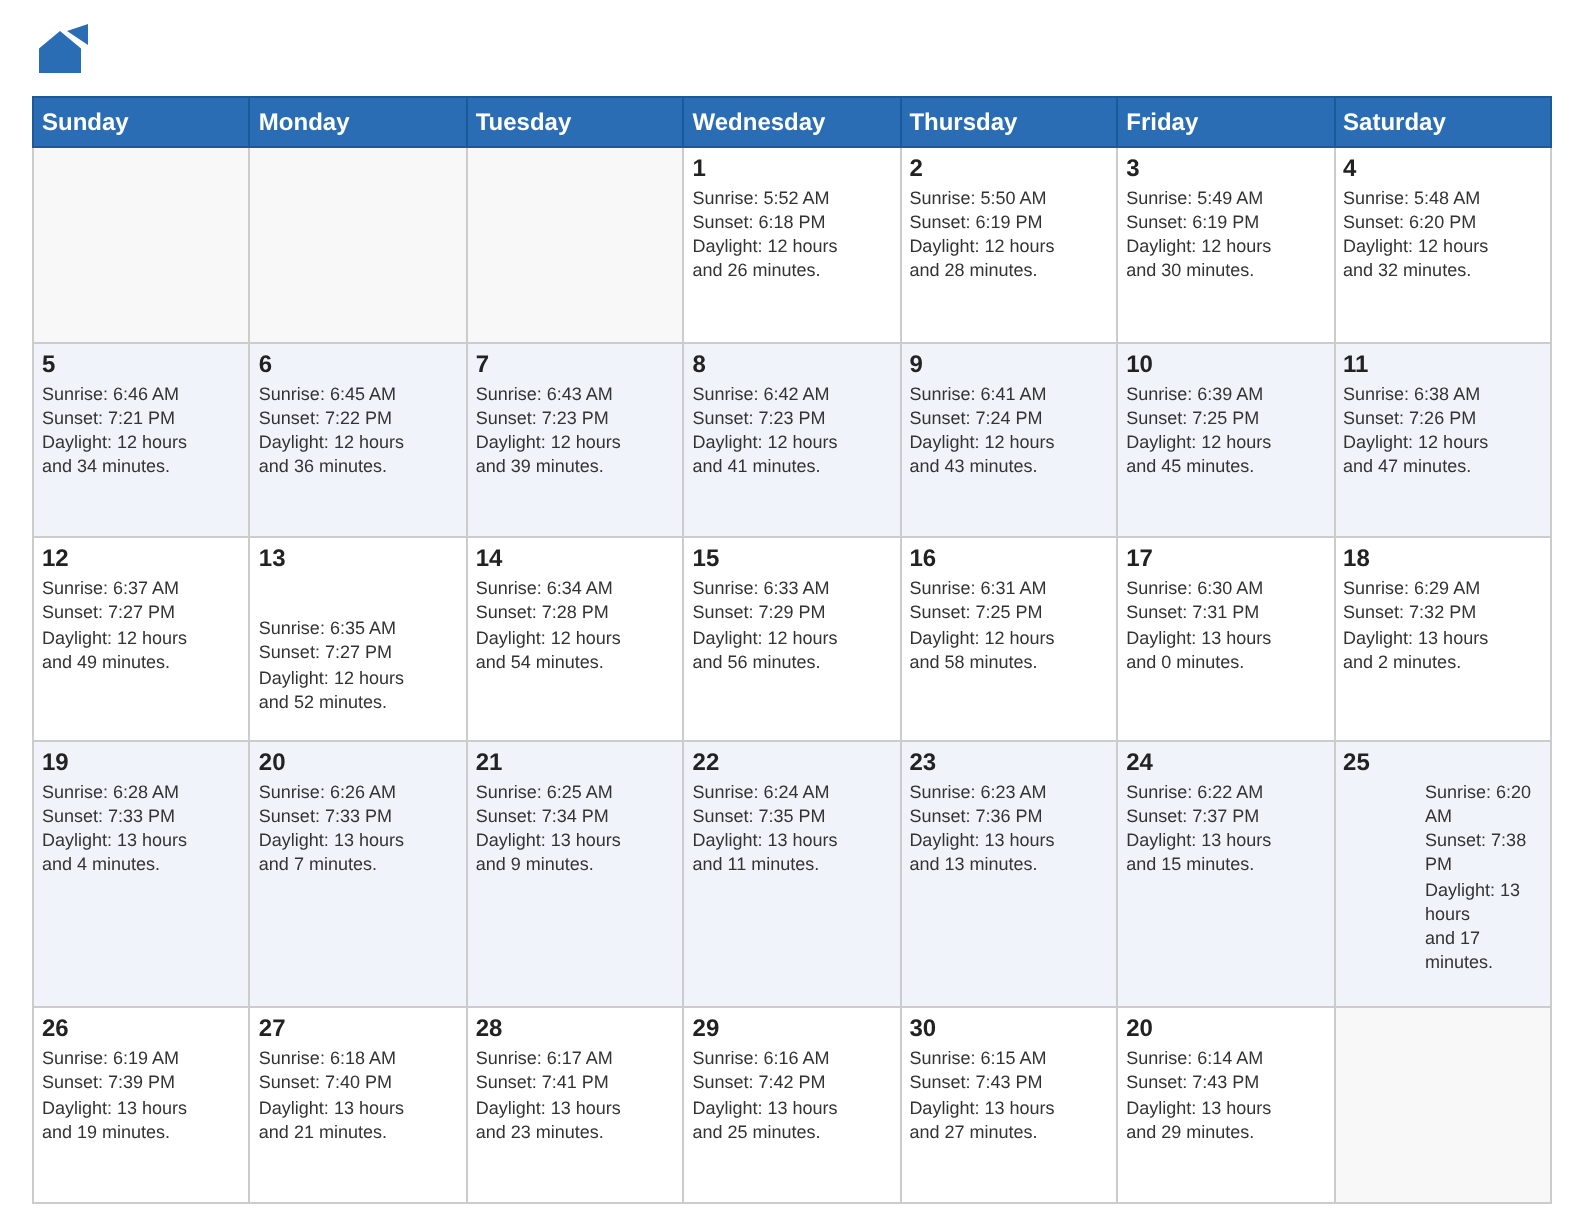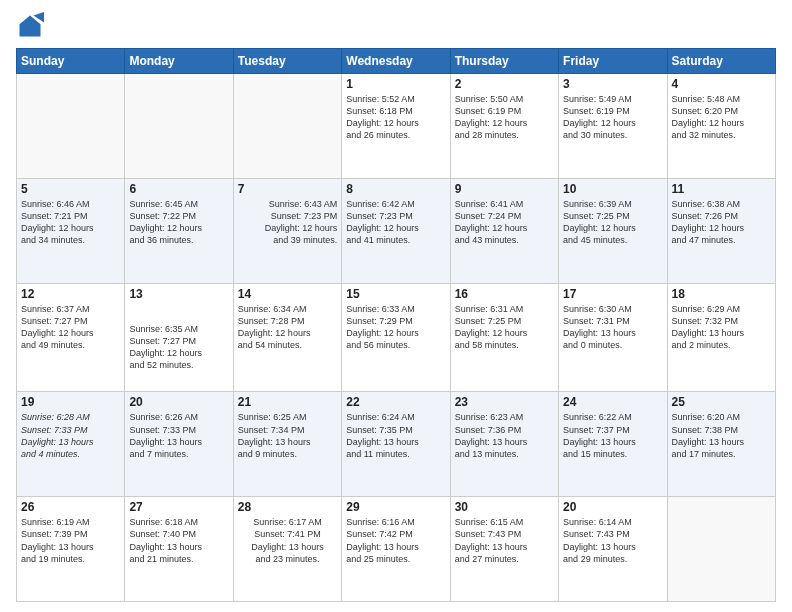--- a/index.html
+++ b/index.html
@@ -182,21 +182,21 @@
           </td>
           <td>
             <span class="day-number">6</span>
             <div class="cell-text" style="white-space: pre-line;">Sunrise: 6:45 AM
 Sunset: 7:22 PM
 Daylight: 12 hours
 and 36 minutes.</div>
           </td>
           <td>
             <span class="day-number">7</span>
-            <div class="cell-text" style="white-space: pre-line; text-align: right;">Sunrise: 6:43 AM
+            <div class="cell-text" style="white-space: pre-line;">Sunrise: 6:43 AM
 Sunset: 7:23 PM
 Daylight: 12 hours
 and 39 minutes.</div>
           </td>
           <td>
             <span class="day-number">8</span>
             <div class="cell-text" style="white-space: pre-line;">Sunrise: 6:42 AM
 Sunset: 7:23 PM
 Daylight: 12 hours
 and 41 minutes.</div>
@@ -270,21 +270,21 @@
             <span class="day-number">18</span>
             <div class="cell-text" style="white-space: pre-line;">Sunrise: 6:29 AM
 Sunset: 7:32 PM
 Daylight: 13 hours
 and 2 minutes.</div>
           </td>
         </tr>
         <tr class="row-alt">
           <td>
             <span class="day-number">19</span>
-            <div class="cell-text" style="white-space: pre-line; font-style: italic;">Sunrise: 6:28 AM
+            <div class="cell-text" style="white-space: pre-line;">Sunrise: 6:28 AM
 Sunset: 7:33 PM
 Daylight: 13 hours
 and 4 minutes.</div>
           </td>
           <td>
             <span class="day-number">20</span>
             <div class="cell-text" style="white-space: pre-line;">Sunrise: 6:26 AM
 Sunset: 7:33 PM
 Daylight: 13 hours
 and 7 minutes.</div>
@@ -312,21 +312,21 @@
           </td>
           <td>
             <span class="day-number">24</span>
             <div class="cell-text" style="white-space: pre-line;">Sunrise: 6:22 AM
 Sunset: 7:37 PM
 Daylight: 13 hours
 and 15 minutes.</div>
           </td>
           <td>
             <span class="day-number">25</span>
-            <div class="cell-text" style="white-space: pre-line;">Sunrise: 6:20 AM
+            <div class="cell-text" style="white-space: pre-line; margin-left: 41px;">Sunrise: 6:20 AM
 Sunset: 7:38 PM
 Daylight: 13 hours
 and 17 minutes.</div>
           </td>
         </tr>
         <tr>
           <td>
             <span class="day-number">26</span>
             <div class="cell-text" style="white-space: pre-line;">Sunrise: 6:19 AM
 Sunset: 7:39 PM
@@ -335,21 +335,21 @@
           </td>
           <td>
             <span class="day-number">27</span>
             <div class="cell-text" style="white-space: pre-line;">Sunrise: 6:18 AM
 Sunset: 7:40 PM
 Daylight: 13 hours
 and 21 minutes.</div>
           </td>
           <td>
             <span class="day-number">28</span>
-            <div class="cell-text" style="white-space: pre-line; text-align: center;">Sunrise: 6:17 AM
+            <div class="cell-text" style="white-space: pre-line;">Sunrise: 6:17 AM
 Sunset: 7:41 PM
 Daylight: 13 hours
 and 23 minutes.</div>
           </td>
           <td>
             <span class="day-number">29</span>
             <div class="cell-text" style="white-space: pre-line;">Sunrise: 6:16 AM
 Sunset: 7:42 PM
 Daylight: 13 hours
 and 25 minutes.</div>

